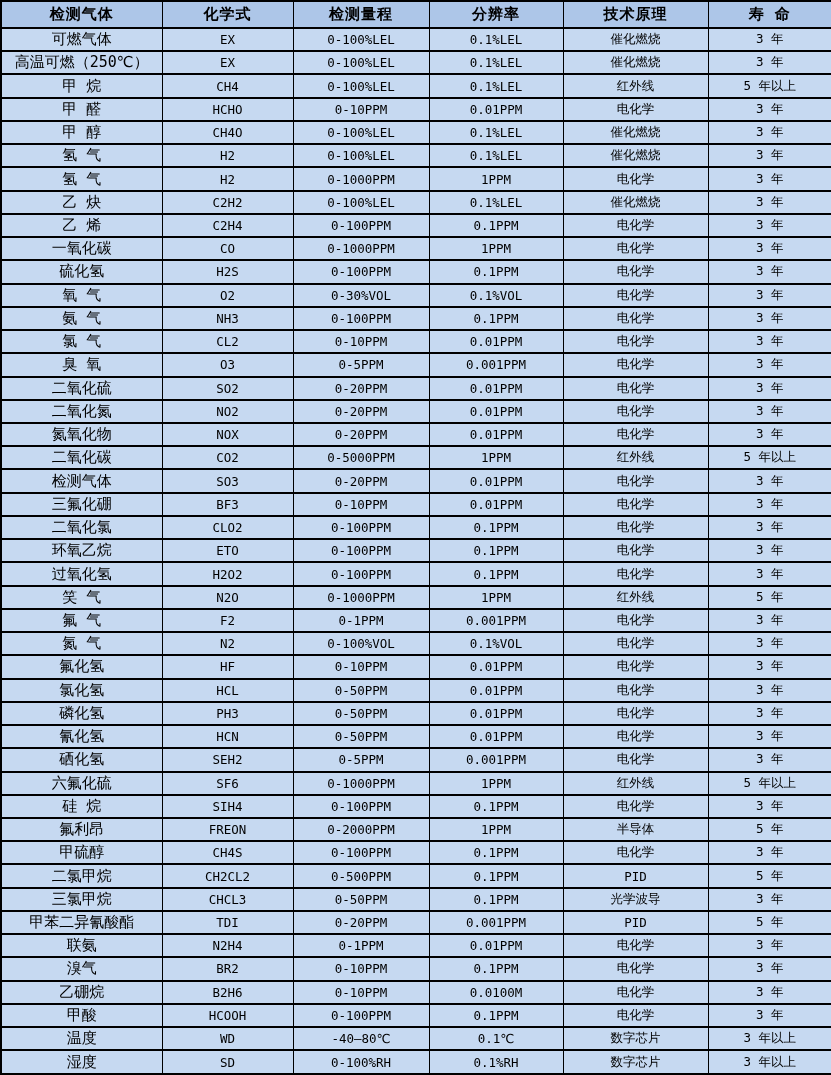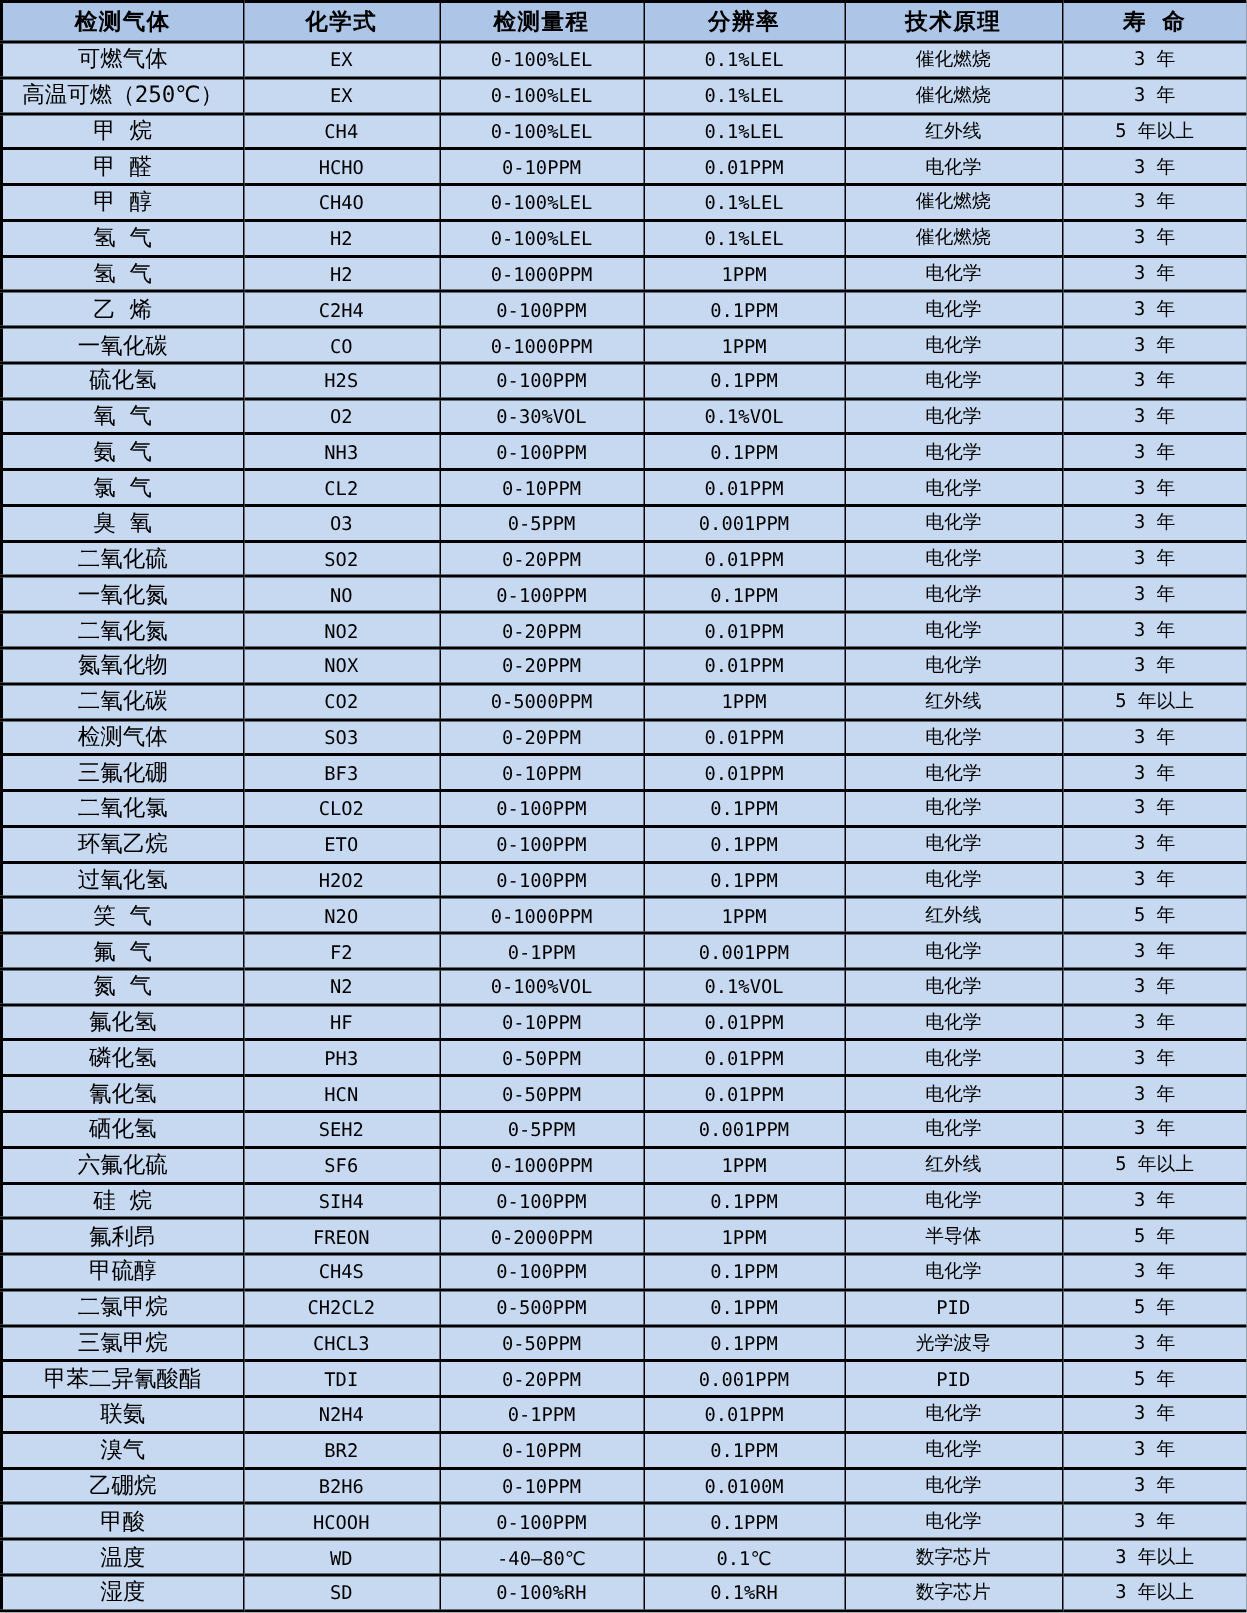--- a/index.html
+++ b/index.html
@@ -118,20 +118,28 @@
       </tr>
       <tr>
         <td class="gas">氢 气</td>
         <td>H2</td>
         <td>0-1000PPM</td>
         <td>1PPM</td>
         <td>电化学</td>
         <td>3 年</td>
       </tr>
       <tr>
+        <td class="gas">乙 炔</td>
+        <td>C2H2</td>
+        <td>0-100%LEL</td>
+        <td>0.1%LEL</td>
+        <td>催化燃烧</td>
+        <td>3 年</td>
+      </tr>
+      <tr>
         <td class="gas">乙 烯</td>
         <td>C2H4</td>
         <td>0-100PPM</td>
         <td>0.1PPM</td>
         <td>电化学</td>
         <td>3 年</td>
       </tr>
       <tr>
         <td class="gas">一氧化碳</td>
         <td>CO</td>
@@ -182,28 +190,20 @@
       </tr>
       <tr>
         <td class="gas">二氧化硫</td>
         <td>SO2</td>
         <td>0-20PPM</td>
         <td>0.01PPM</td>
         <td>电化学</td>
         <td>3 年</td>
       </tr>
       <tr>
-        <td class="gas">一氧化氮</td>
-        <td>NO</td>
-        <td>0-100PPM</td>
-        <td>0.1PPM</td>
-        <td>电化学</td>
-        <td>3 年</td>
-      </tr>
-      <tr>
         <td class="gas">二氧化氮</td>
         <td>NO2</td>
         <td>0-20PPM</td>
         <td>0.01PPM</td>
         <td>电化学</td>
         <td>3 年</td>
       </tr>
       <tr>
         <td class="gas">氮氧化物</td>
         <td>NOX</td>
@@ -281,20 +281,28 @@
         <td>N2</td>
         <td>0-100%VOL</td>
         <td>0.1%VOL</td>
         <td>电化学</td>
         <td>3 年</td>
       </tr>
       <tr>
         <td class="gas">氟化氢</td>
         <td>HF</td>
         <td>0-10PPM</td>
+        <td>0.01PPM</td>
+        <td>电化学</td>
+        <td>3 年</td>
+      </tr>
+      <tr>
+        <td class="gas">氯化氢</td>
+        <td>HCL</td>
+        <td>0-50PPM</td>
         <td>0.01PPM</td>
         <td>电化学</td>
         <td>3 年</td>
       </tr>
       <tr>
         <td class="gas">磷化氢</td>
         <td>PH3</td>
         <td>0-50PPM</td>
         <td>0.01PPM</td>
         <td>电化学</td>

